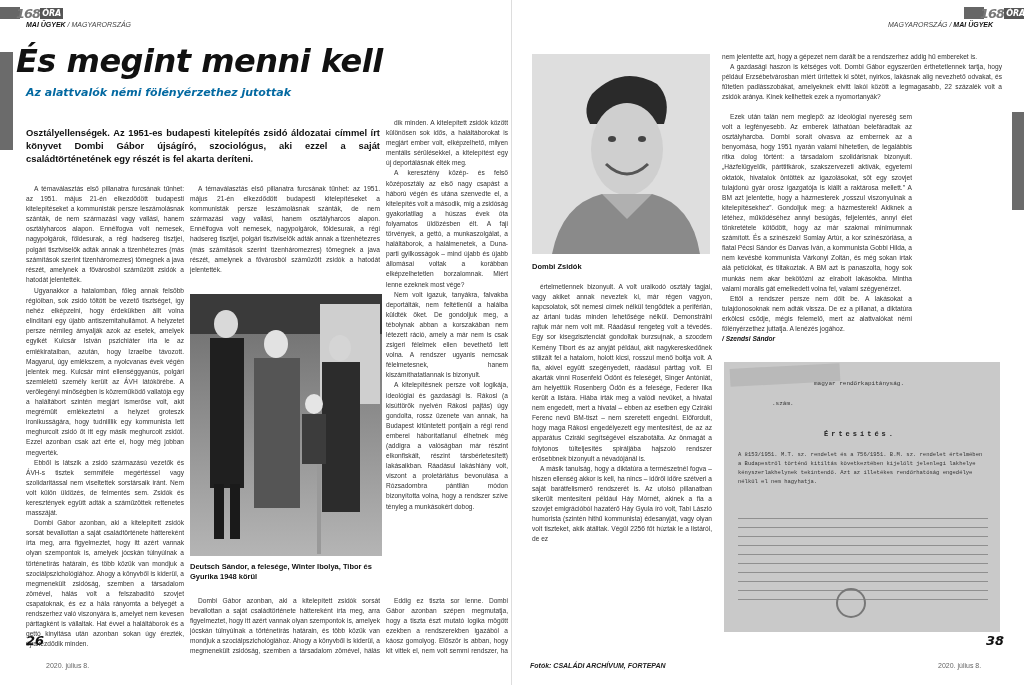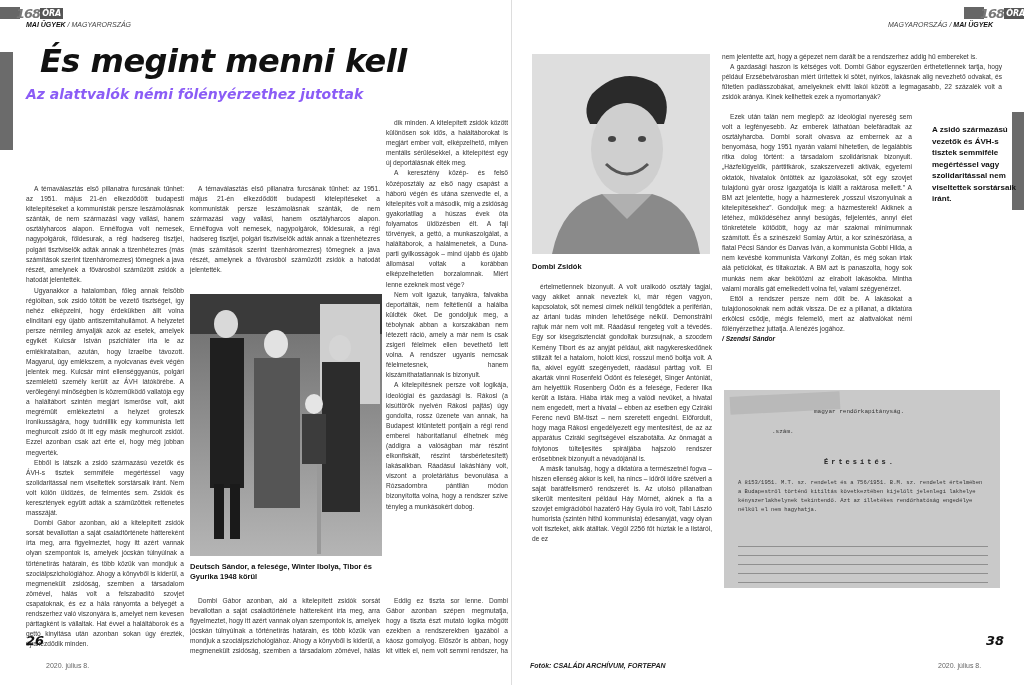--- a/index.html
+++ b/index.html
@@ -9,22 +9,22 @@
 #left{left:0;width:512px}
 #right{left:512px;width:512px}
 .gutter{position:absolute;left:511px;top:0;width:2px;height:685px;background:#ddd}
 .logo{position:absolute;top:6px;height:14px;display:flex;align-items:center;font-family:"DejaVu Sans",sans-serif;font-weight:bold;font-style:italic}
 .logo .bar{width:20px;height:12px;background:#666}
 .logo .num{font-size:13px;color:#777;margin-left:-4px;letter-spacing:-1px}
 .logo .ora{font-size:8px;background:#555;color:#fff;padding:1px 2px}
 .section{position:absolute;top:21px;font-size:7px;font-family:"Liberation Sans",sans-serif;font-style:italic;color:#444;text-transform:uppercase}
 .section b{color:#111;font-weight:900}
 .sidebar-block{position:absolute;background:#6b6b6b}
-.title{position:absolute;left:40px;top:42px;font-family:"DejaVu Sans",sans-serif;font-weight:bold;font-style:italic;font-size:32px;letter-spacing:-0.5px;color:#111}
-.subtitle{position:absolute;left:26px;top:86px;font-family:"DejaVu Sans",sans-serif;font-style:italic;font-weight:bold;font-size:14px;color:#8b5cf6}
+.title{position:absolute;left:16px;top:42px;font-family:"DejaVu Sans",sans-serif;font-weight:bold;font-style:italic;font-size:32px;letter-spacing:-0.5px;color:#111}
+.subtitle{position:absolute;left:26px;top:86px;font-family:"DejaVu Sans",sans-serif;font-style:italic;font-weight:bold;font-size:11px;color:#0369a1}
 .lead{position:absolute;left:26px;top:126px;width:354px;font-family:"Liberation Sans",sans-serif;font-weight:bold;font-size:9.4px;line-height:13px;text-align:justify;color:#111}
 .col{position:absolute;font-family:"Liberation Sans",sans-serif;font-size:6.6px;line-height:10.1px;color:#333;text-align:justify;overflow:hidden}
 .col p{text-indent:8px}
 .photo{position:absolute;background:#999;overflow:hidden}
 .caption{position:absolute;font-family:"Liberation Sans",sans-serif;font-weight:bold;font-size:7.5px;line-height:10px;color:#111}
 .pull{position:absolute;left:932px;top:124px;width:92px;font-family:"Liberation Sans",sans-serif;font-weight:bold;font-size:8px;line-height:11.5px;color:#111}
 .footer-num{position:absolute;top:633px;font-family:"DejaVu Sans",sans-serif;font-weight:bold;font-style:italic;font-size:13px;color:#111}
 .footer-date{position:absolute;top:662px;font-family:"Liberation Sans",sans-serif;font-size:7px;color:#666}
 .credit{position:absolute;left:530px;top:662px;font-family:"Liberation Sans",sans-serif;font-size:7px;font-style:italic;font-weight:bold;color:#222}
 .byline{font-style:italic;font-weight:bold;color:#111}
@@ -37,20 +37,21 @@
     <span class="bar"></span>
     <span class="num">168</span>
     <span class="ora">ÓRA</span>
   </div>
   <div class="section" style="left:26px">
     <b>MAI ÜGYEK</b><span> / </span><span>MAGYARORSZÁG</span>
   </div>
   <div class="sidebar-block" style="left:0;top:52px;width:13px;height:98px"></div>
   <h1 class="title">És megint menni kell</h1>
   <h2 class="subtitle">Az alattvalók némi fölényérzethez jutottak</h2>
+  <div class="lead">Osztályellenségek. Az 1951-es budapesti kitelepítés zsidó áldozatai címmel írt könyvet Dombi Gábor újságíró, szociológus, aki ezzel a saját családtörténetének egy részét is fel akarta deríteni.</div>
 
   <div class="col" style="left:26px;top:184px;width:158px;height:102px">
     <p>A témaválasztás első pillanatra furcsának tűnhet: az 1951. május 21-én elkezdődött budapesti kitelepítéseket a kommunisták persze leszámolásnak szánták, de nem származási vagy vallási, hanem osztályharcos alapon. Ennélfogva volt nemesek, nagypolgárok, földesurak, a régi hadsereg tisztjei, polgári tisztviselők adták annak a tizenhétezres (más számítások szerint tizenháromezres) tömegnek a java részét, amelynek a fővárosból száműzött zsidók a hatodát jelentették.</p>
   </div>
   <div class="col" style="left:26px;top:286px;width:158px;height:370px">
     <p>Ugyanakkor a hatalomban, főleg annak felsőbb régióiban, sok zsidó töltött be vezető tisztséget, így nehéz elképzelni, hogy érdekükben állt volna elindítani egy újabb antiszemitahullámot. A helyzetet persze némileg árnyalják azok az esetek, amelyek egyikét Kulcsár István pszichiáter írta le az emlékirataiban, azután, hogy Izraelbe távozott. Magyarul, úgy emlékszem, a nyolcvanas évek végén jelentek meg. Kulcsár mint ellenséggyanús, polgári szemléletű személy került az ÁVH látókörébe. A verőlegényi minőségben is közreműködő vallatója egy a haláltábort szintén megjárt ismerőse volt, akit megrémült emlékeztetni a helyzet groteszk ironikusságára, hogy tudniillik egy kommunista lett meghurcolt zsidó őt itt egy másik meghurcolt zsidót. Ezzel azonban csak azt érte el, hogy még jobban megverték.</p>
     <p>Ebből is látszik a zsidó származású vezetők és ÁVH-s tisztek semmiféle megértéssel vagy szolidaritással nem viseltettek sorstársaik iránt. Nem volt külön üldözés, de felmentés sem. Zsidók és keresztények együtt adták a száműzöttek rettenetes masszáját.</p>
     <p>Dombi Gábor azonban, aki a kitelepített zsidók sorsát bevallottan a saját családtörténete háttereként írta meg, arra figyelmeztet, hogy itt azért vannak olyan szempontok is, amelyek jócskán túlnyúlnak a történetírás határain, és több közük van mondjuk a szociálpszichológiához. Ahogy a könyvből is kiderül, a megmenekült zsidóság, szemben a társadalom zömével, hálás volt a felszabadító szovjet csapatoknak, és ez a hála rányomta a bélyegét a rendszerhez való viszonyára is, amelyet nem kevesen párttagként is vállaltak. Hat évvel a haláltáborok és a gettó kinyitása után azonban sokan úgy érezték, újrakezdődik minden.</p>
   </div>
   <div class="col" style="left:190px;top:184px;width:190px;height:100px">
@@ -136,23 +137,22 @@
   <div class="col" style="left:210px;top:52px;width:280px;height:60px">
     <p style="text-indent:0">nem jelentette azt, hogy a gépezet nem darált be a rendszerhez addig hű embereket is.</p>
     <p>A gazdasági haszon is kétséges volt. Dombi Gábor egyszerűen érthetetlennek tartja, hogy például Erzsébetvárosban miért ürítettek ki sötét, nyirkos, lakásnak alig nevezhető odvakat, és fűtetlen padlásszobákat, amelyeknek elvitt lakói között a legmagasabb, 22 százalék volt a zsidók aránya. Kinek kellhettek ezek a nyomortanyák?</p>
   </div>
   <div class="col" style="left:210px;top:112px;width:190px;height:256px">
     <p>Ezek után talán nem meglepő: az ideológiai nyereség sem volt a legfényesebb. Az emberek láthatóan belefáradtak az osztályharcba. Dombi sorait olvasva az embernek az a benyomása, hogy 1951 nyarán valami hihetetlen, de legalábbis ritka dolog történt: a társadalom szolidárisnak bizonyult. „Házfelügyelők, párttitkárok, szakszervezeti aktívák, egyetemi oktatók, hivatalok öntötték az igazolásokat, sőt egy szovjet tulajdonú gyár orosz igazgatója is kiállt a raktárosa mellett.” A BM azt jelentette, hogy a házmesterek „rosszul viszonyulnak a kitelepítésekhez”. Gondoljuk meg: a házmesterek! Akiknek a létéhez, működéséhez annyi besúgás, feljelentés, annyi élet tönkretétele kötődött, hogy az már szakmai minimumnak számított. És a színészek! Somlay Artúr, a kor színészóriása, a fiatal Pécsi Sándor és Darvas Iván, a kommunista Gobbi Hilda, a nem kevésbé kommunista Várkonyi Zoltán, és még sokan írtak alá petíciókat, és tiltakoztak. A BM azt is panaszolta, hogy sok munkás nem akar bekötözni az elrabolt lakásokba. Mintha valami morális gát emelkedett volna fel, valami szégyenérzet.</p>
     <p>Ettől a rendszer persze nem dőlt be. A lakásokat a tulajdonosoknak nem adták vissza. De ez a pillanat, a diktatúra erkölcsi csődje, mégis felemelő, mert az alattvalókat némi fölényérzethez juttatja. A lenézés jogához.</p>
     <p style="text-indent:0" class="byline">/ Szendsi Sándor</p>
   </div>
 
-  <div class="pull" style="left:420px">A zsidó származású vezetők és ÁVH-s tisztek semmiféle megértéssel vagy szolidaritással nem viseltettek sorstársaik iránt.</div>
 
-  <div class="photo" style="left:212px;top:390px;width:276px;height:198px;background:#c9c9c9">
+  <div class="photo" style="left:212px;top:362px;width:276px;height:270px;background:#c9c9c9">
     <div style="position:absolute;left:6px;top:4px;width:110px;height:18px;background:#b9b9b9;transform:rotate(-3deg)"></div>
     <div style="position:absolute;left:90px;top:18px;font-family:'Liberation Mono',monospace;font-size:6px;color:#333">magyar rendőrkapitányság.</div>
     <div style="position:absolute;left:48px;top:38px;font-family:'Liberation Mono',monospace;font-size:6px;color:#333">.szám.</div>
     <div style="position:absolute;left:100px;top:68px;font-family:'Liberation Mono',monospace;font-size:7px;font-weight:bold;letter-spacing:3px;color:#222">Értesítés.</div>
     <div style="position:absolute;left:14px;top:88px;width:250px;font-family:'Liberation Mono',monospace;font-size:5.5px;line-height:9px;color:#333">A 8153/1951. M.T. sz. rendelet és a 756/1951. B.M. sz. rendelet értelmében a Budapestről történő kitiltás következtében kijelölt jelenlegi lakhelye kényszerlakhelynek tekintendő. Azt az illetékes rendőrhatóság engedélye nélkül el nem hagyhatja.</div>
     <div style="position:absolute;left:14px;top:150px;width:250px;height:90px;background:repeating-linear-gradient(#c9c9c9 0 6px,#8f8f8f 6px 7px,#c9c9c9 7px 9px)"></div>
     <div style="position:absolute;left:112px;top:226px;width:30px;height:30px;border:2px solid #777;border-radius:50%"></div>
   </div>
 
   <div class="credit" style="left:18px">Fotók: CSALÁDI ARCHÍVUM, FORTEPAN</div>

